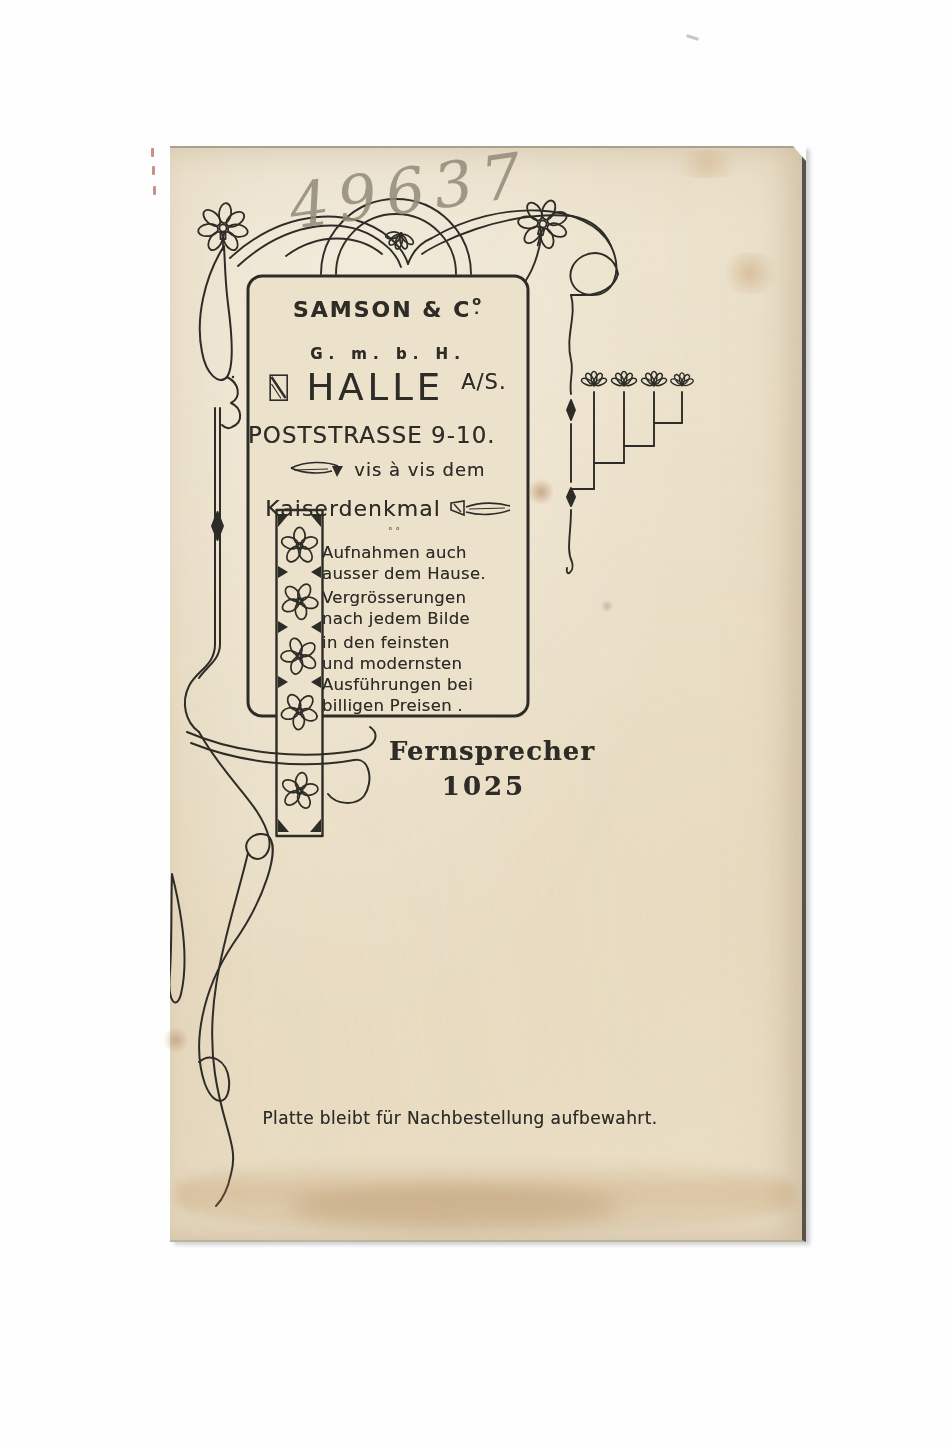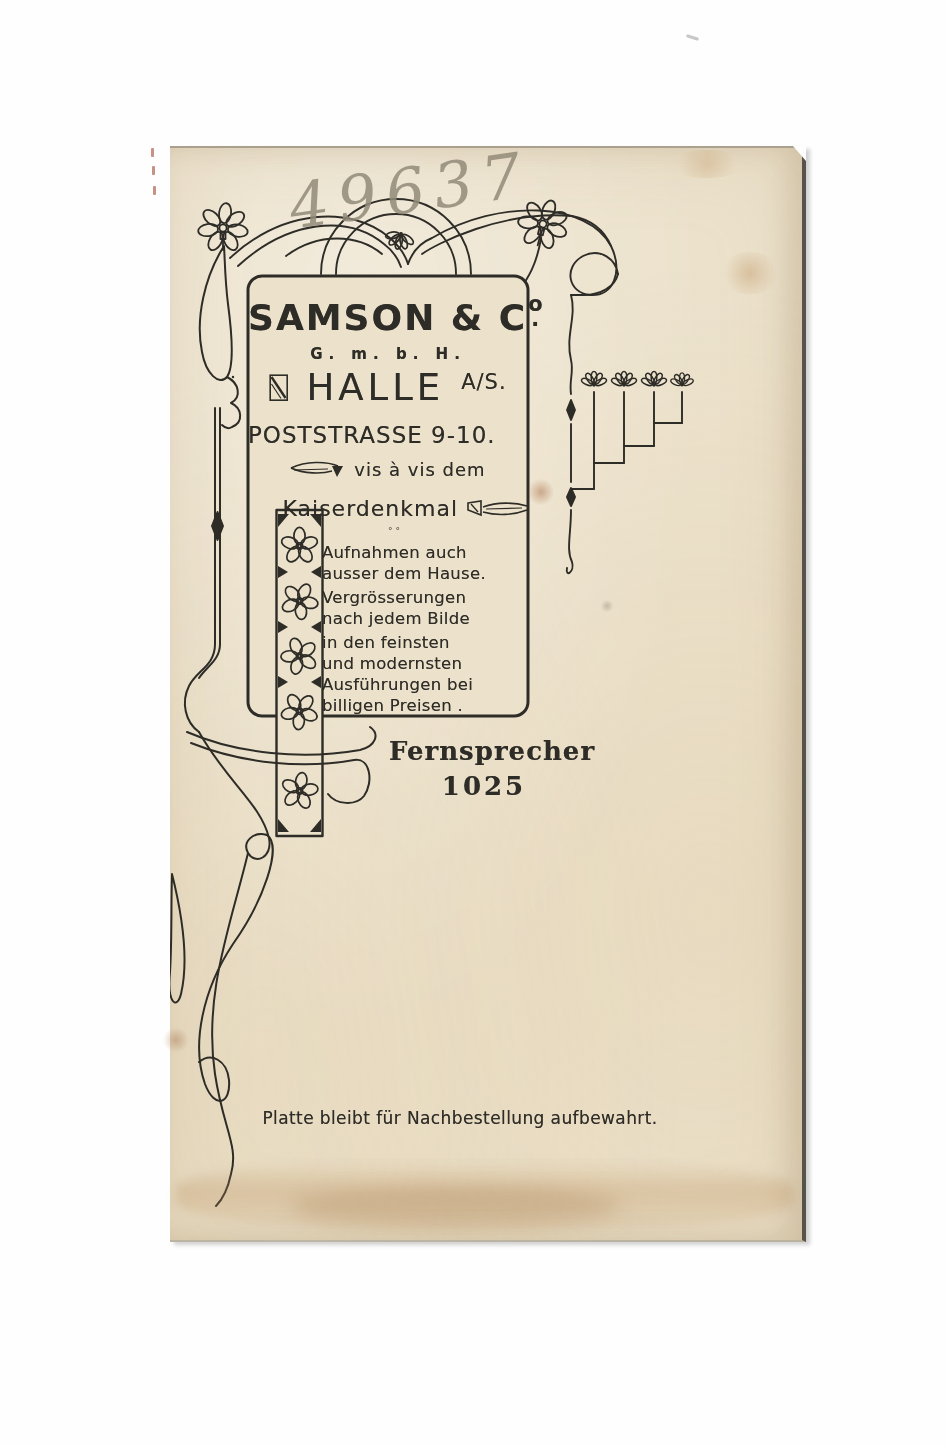--- a/index.html
+++ b/index.html
@@ -24,34 +24,34 @@
     border-bottom:2px solid rgba(95,88,75,.35);
     box-shadow:4px 3px 4px rgba(0,0,0,.18), inset 0 0 90px rgba(160,130,80,.14), inset -14px 0 26px rgba(130,100,60,.18);
   }
   .notch{position:absolute;top:-2px;right:-4px;width:0;height:0;
     border-top:15px solid #fefefe;border-left:13px solid transparent;}
   
   .ornaments{position:absolute;left:0;top:0;width:632px;height:1092px;}
   
   .txt{position:absolute;color:#2e2c27;text-shadow:0 0 .5px rgba(46,44,39,.55);}
   .brand{left:78px;top:149px;width:280px;text-align:center;
-    font-size:36px;font-weight:bold;letter-spacing:2px;white-space:nowrap;}
+    font-size:22px;font-weight:bold;letter-spacing:2px;white-space:nowrap;}
   .brand .sup-stack{display:inline-flex;flex-direction:column;align-items:center;
     vertical-align:top;line-height:.7;font-size:58%;margin-left:1px;}
   .gmbh{left:78px;top:197px;width:280px;text-align:center;
     font-size:15px;font-weight:bold;letter-spacing:6px;}
   .halle{left:78px;top:221px;width:280px;display:flex;justify-content:center;
     align-items:center;gap:17px;}
   .halle .city{font-size:37px;letter-spacing:4px;font-weight:400;line-height:1;}
   .halle .suffix{font-size:21px;letter-spacing:1px;position:relative;top:-6px;}
   .post{left:78px;top:274px;width:228px;text-align:center;
     font-size:23px;letter-spacing:1px;white-space:nowrap;}
   .visline{left:78px;top:311px;width:280px;display:flex;justify-content:center;
     align-items:center;gap:10px;font-size:18px;letter-spacing:1px;}
-  .kaiserline{left:78px;top:348px;width:280px;display:flex;justify-content:flex-end;
+  .kaiserline{left:78px;top:348px;width:280px;display:flex;justify-content:center;
     align-items:center;gap:8px;font-size:22px;letter-spacing:1px;}
   .services{left:152px;top:394px;width:200px;text-align:left;
     font-size:16.5px;line-height:21px;letter-spacing:.3px;}
   .services .gap{margin-top:3px;}
   .phone{left:182px;top:588px;width:280px;text-align:center;
     font-family:"DejaVu Serif",serif;font-weight:bold;font-size:26px;letter-spacing:1px;}
   .phone-num{left:174px;top:623px;width:280px;text-align:center;
     font-family:"DejaVu Serif",serif;font-weight:bold;font-size:26px;letter-spacing:3px;}
   .footer-note{left:90px;top:960px;width:400px;text-align:center;
     font-size:17px;letter-spacing:.4px;white-space:nowrap;}

